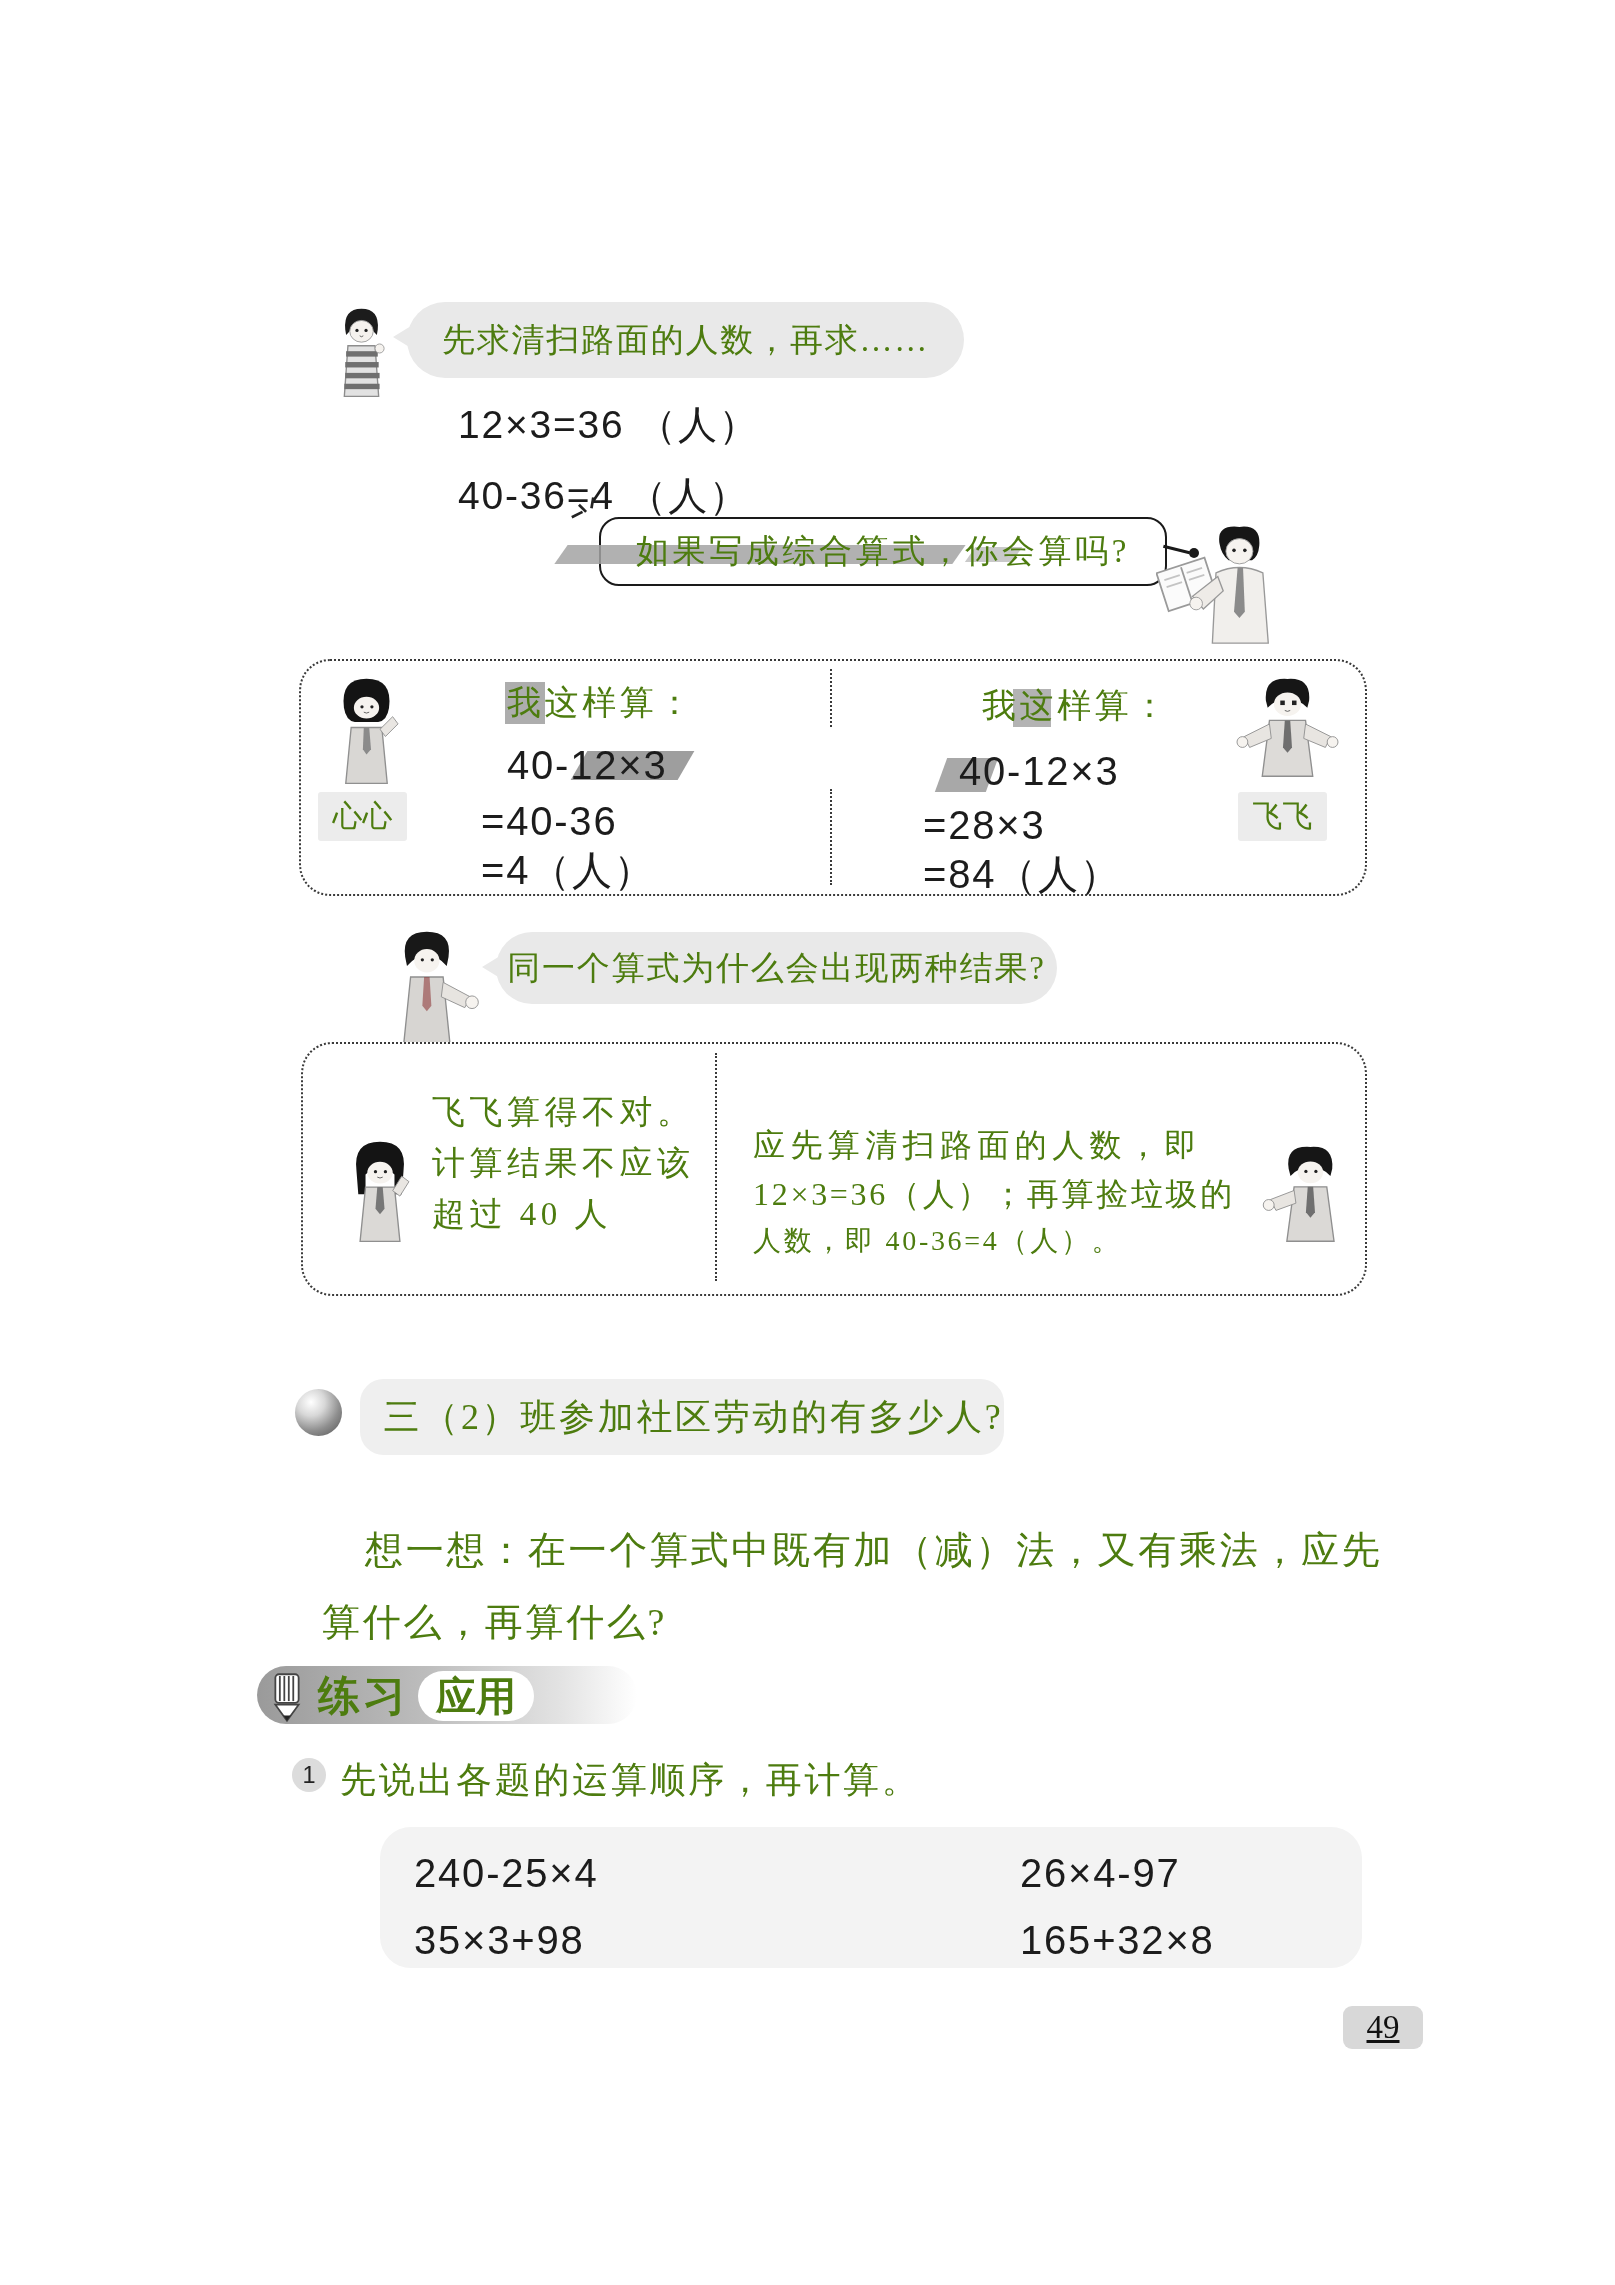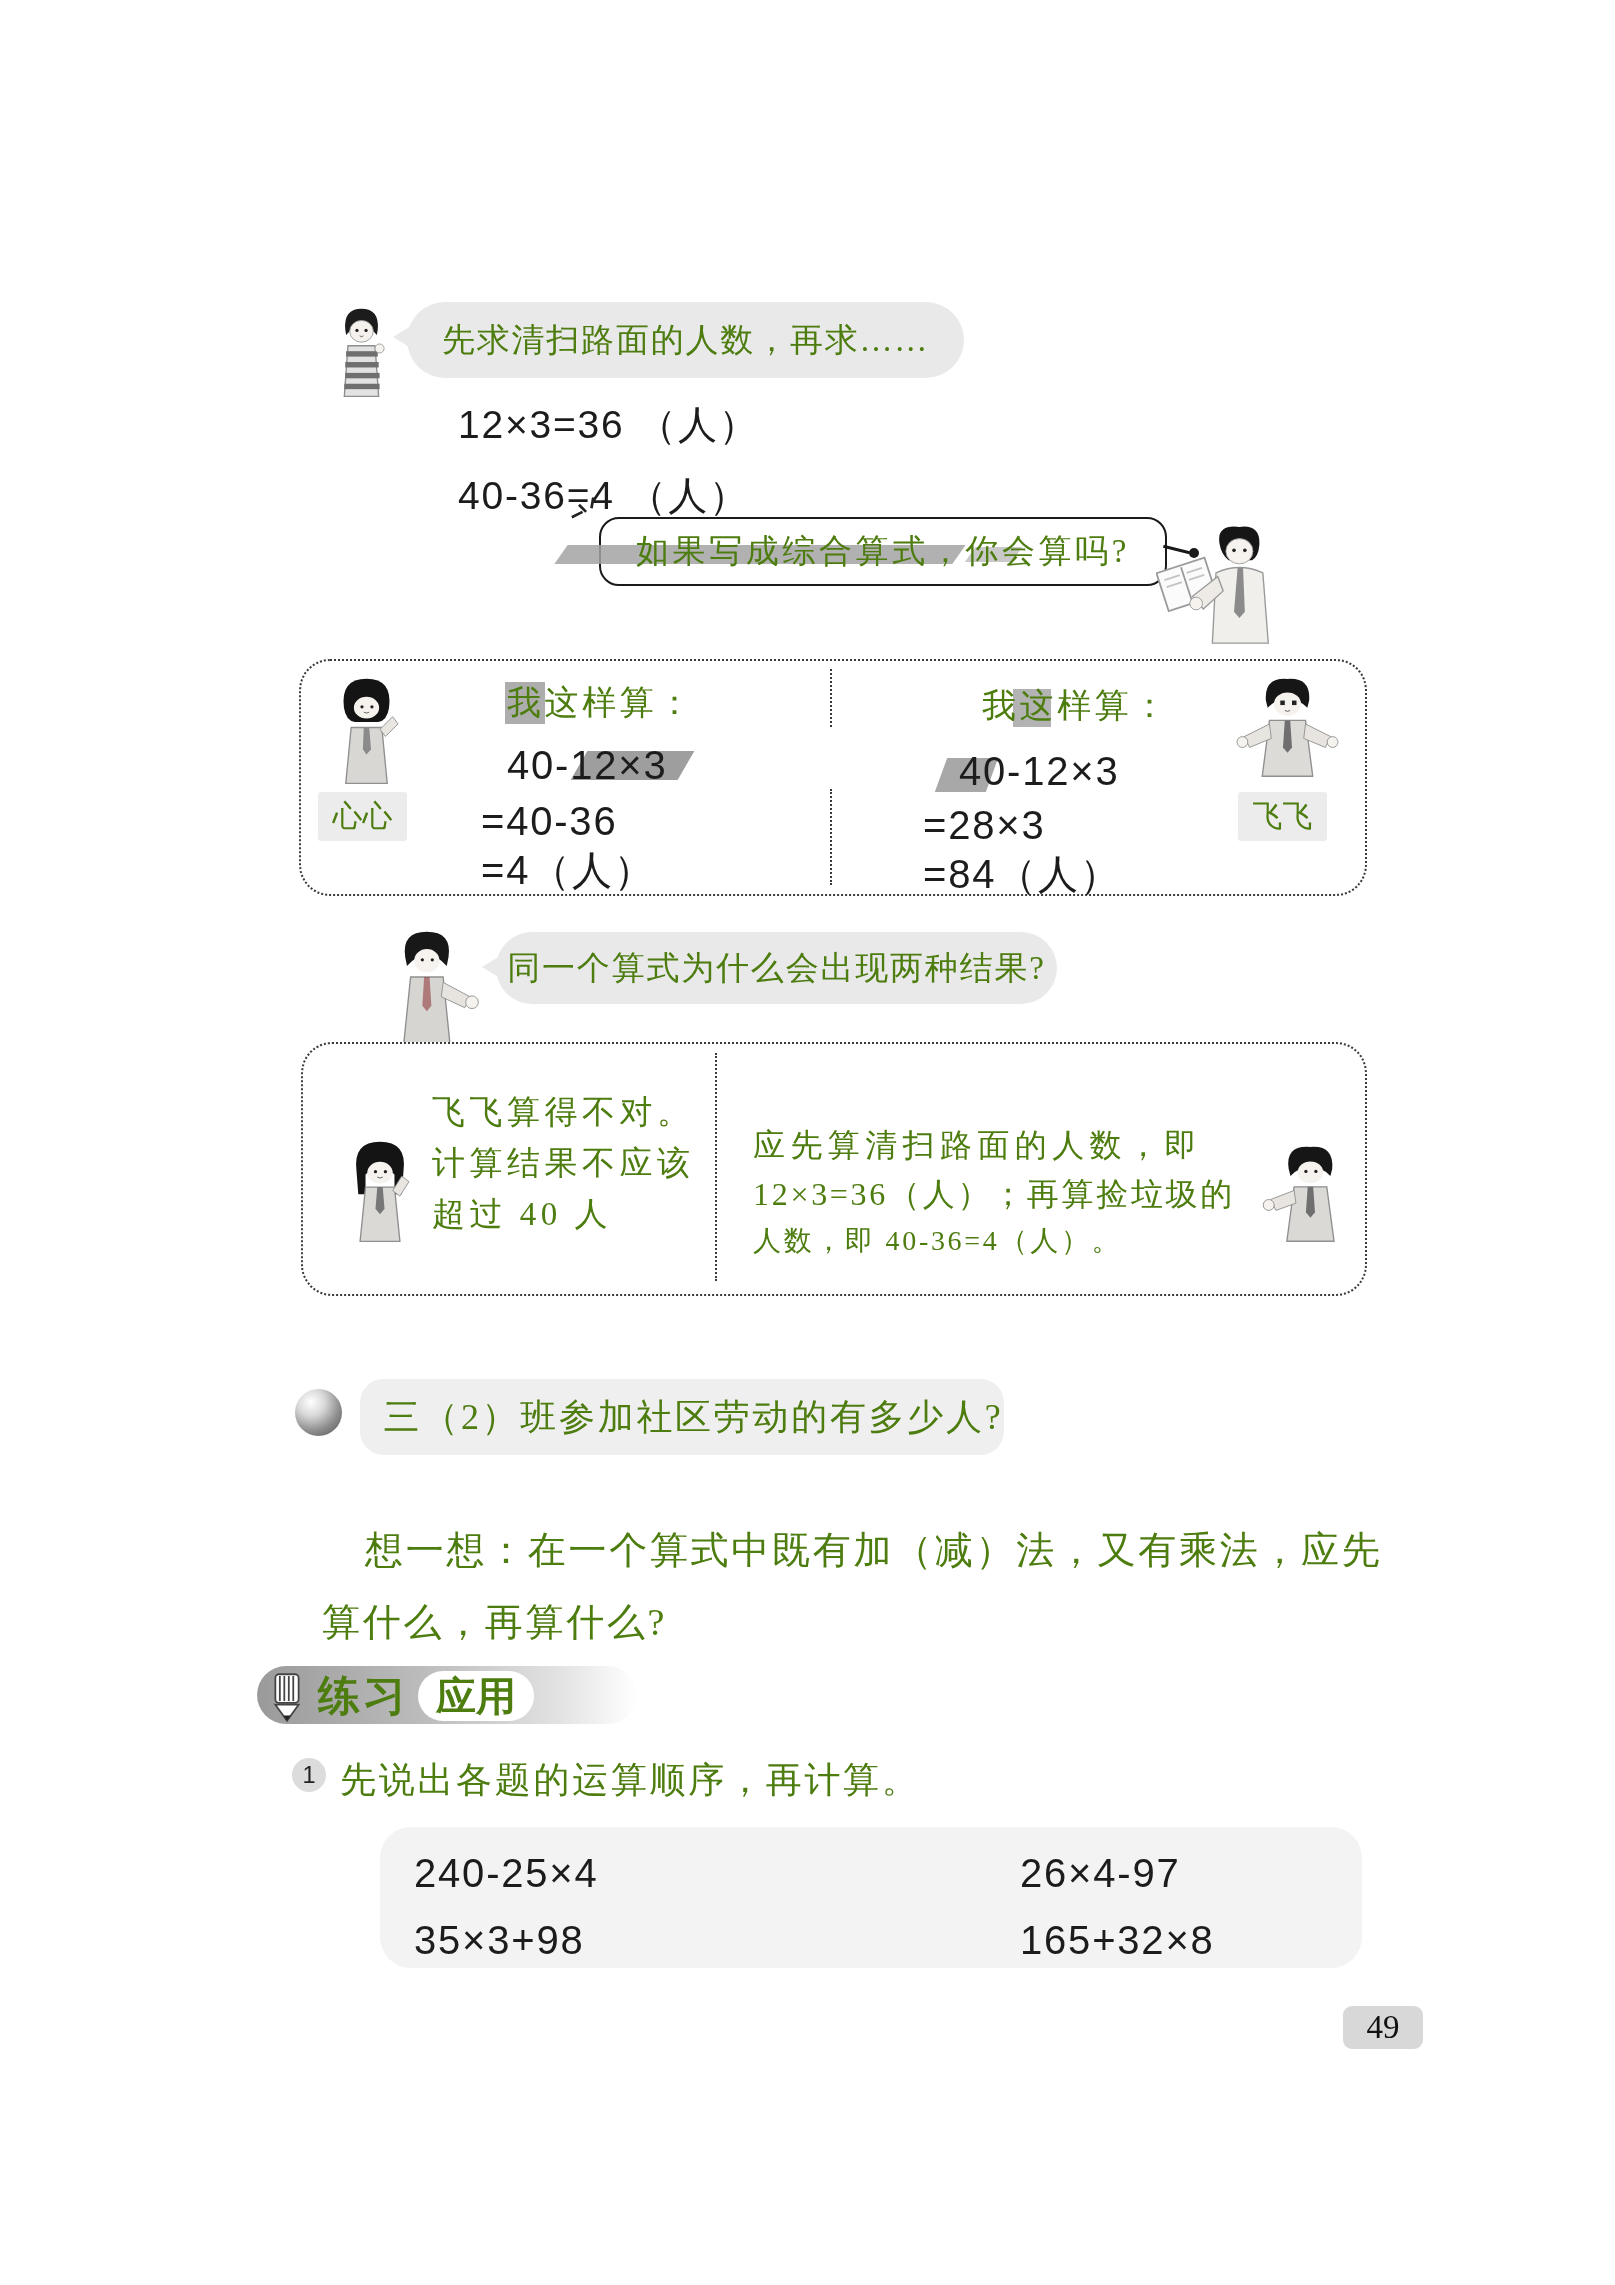--- a/index.html
+++ b/index.html
@@ -26,21 +26,21 @@
   .banner{position:absolute;left:257px;top:1666px;width:380px;height:58px;border-radius:31px;
           background:linear-gradient(90deg,#9a9a9a 0%,#bdbdbd 45%,#e3e3e3 80%,rgba(245,245,245,0) 100%);}
   .pill{position:absolute;left:418px;top:1671px;width:116px;height:50px;background:#ffffff;border-radius:25px;
         display:flex;align-items:center;justify-content:center;}
   .itemcircle{position:absolute;left:292px;top:1758px;width:34px;height:34px;border-radius:50%;background:#dcdcdc;
               display:flex;align-items:center;justify-content:center;font-family:"Liberation Sans",sans-serif;
               font-size:23.5px;color:#222;}
   .exprbox{position:absolute;left:380px;top:1827px;width:982px;height:141px;background:#f3f3f3;border-radius:31px;}
   .pagebadge{position:absolute;left:1343px;top:2006px;width:80px;height:43px;background:#d8d8d8;border-radius:9px;
              display:flex;align-items:center;justify-content:center;font-size:33px;color:#111;
-             font-family:"Liberation Serif",serif;}
+             font-family:"Liberation Serif",serif;text-decoration:underline;}
   .ptrline{position:absolute;left:1163px;top:548px;width:27px;height:2.7px;background:#1a1a1a;transform:rotate(14deg);}
   .ptrdot{position:absolute;left:1189px;top:548px;width:10px;height:10px;border-radius:50%;background:#1a1a1a;}
   svg{display:block;}
 </style>
 </head>
 <body>
 
 <div class="page">
 
   <div class="abs" style="left:337px;top:306px;">

